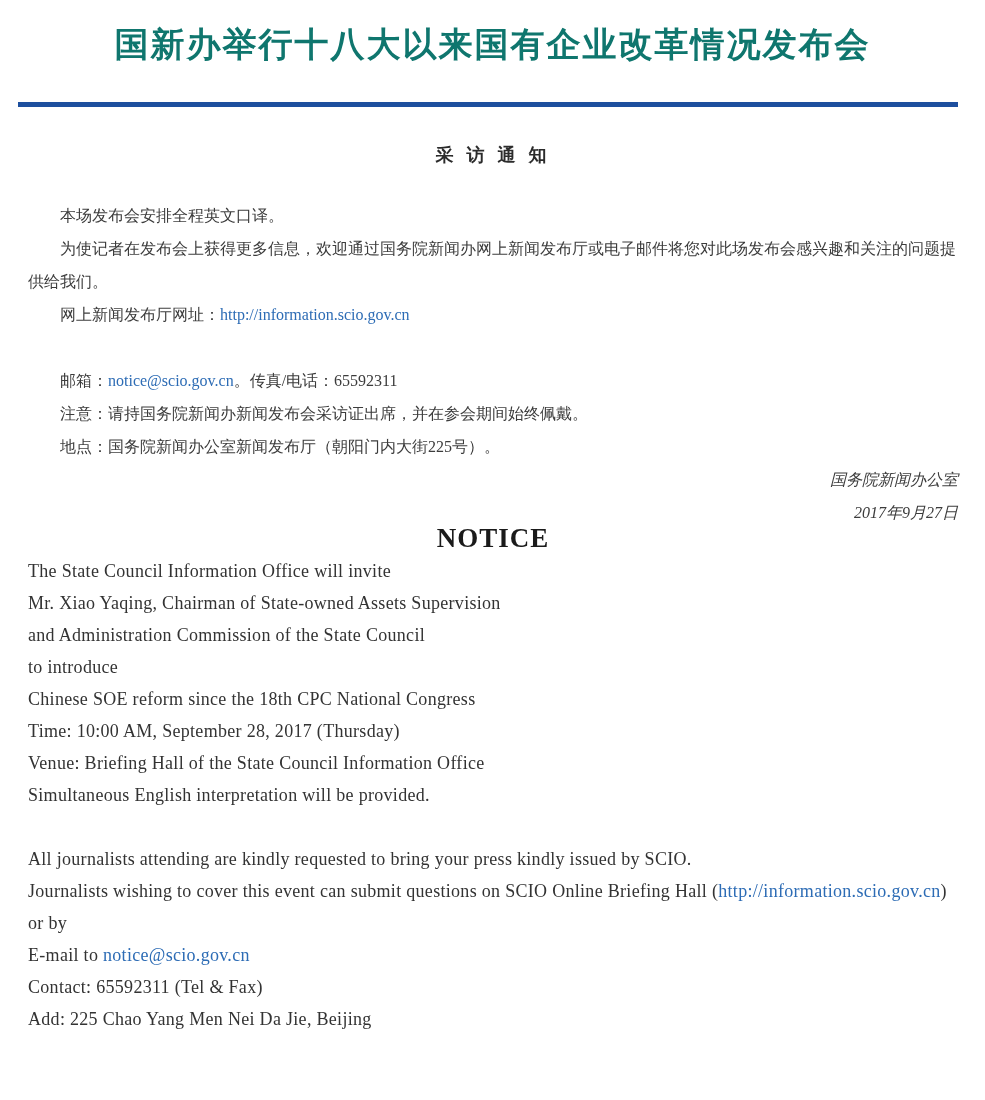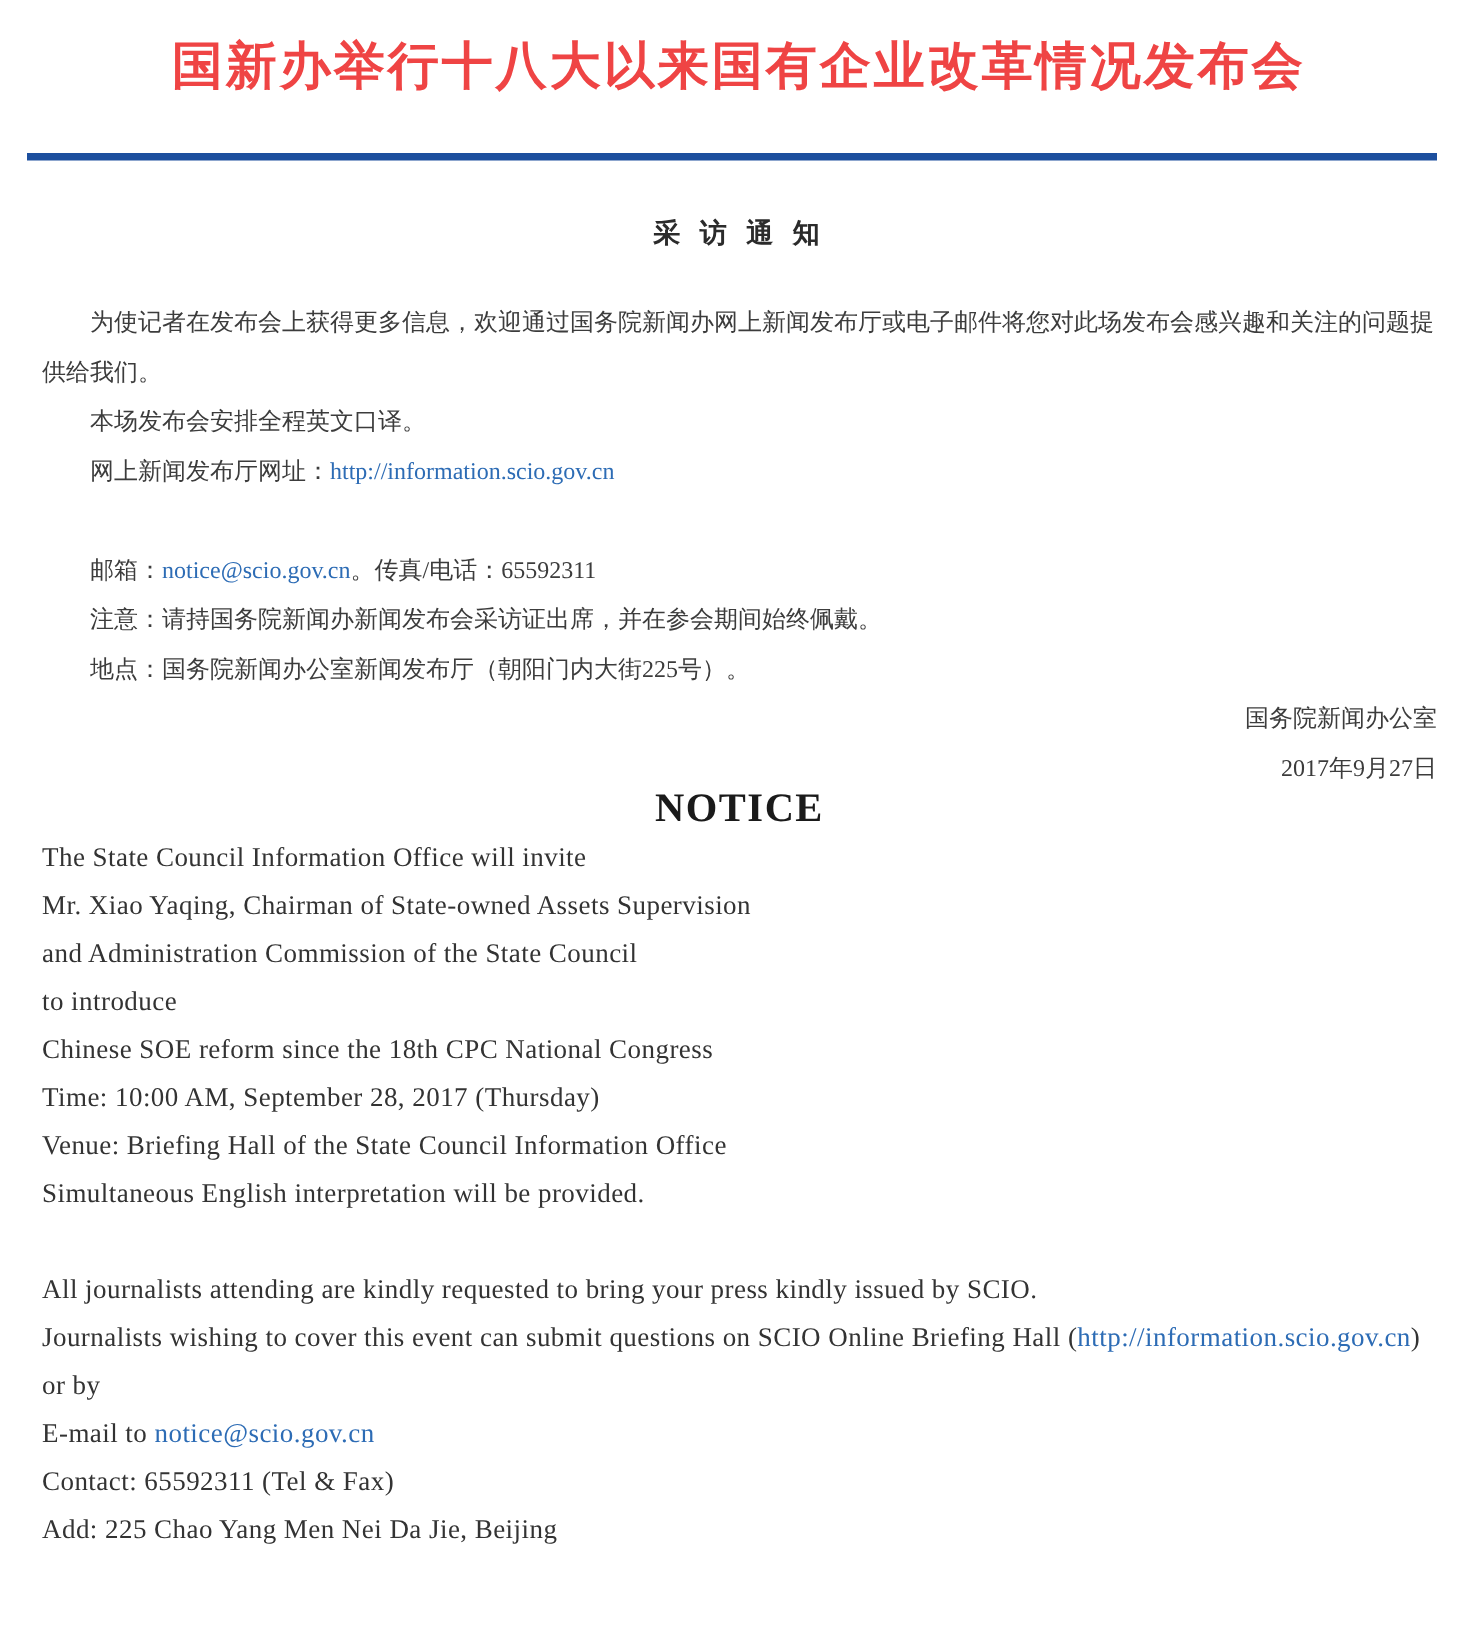--- a/index.html
+++ b/index.html
@@ -14,21 +14,21 @@
   }
   
   .page-title {
     padding-top: 24px;
     text-align: center;
     font-family: "Liberation Sans", "DejaVu Sans", sans-serif;
     font-weight: bold;
     font-size: 34px;
     line-height: 40px;
     letter-spacing: 2px;
-    color: #ef4444;
+    color: #0f766e;
   }
   .divider {
     height: 5px;
     background: #1d4f9e;
     margin: 38px 27px 0 18px;
   }
   
   .cn-section {
     margin: 0 27px 0 28px;
     font-size: 16px;
@@ -39,21 +39,21 @@
     font-family: "Liberation Sans", "DejaVu Sans", sans-serif;
     font-size: 18px;
     line-height: 28px;
     font-weight: bold;
     letter-spacing: 4px;
     text-align: center;
     color: #2b2b2b;
     margin: 34px 0 30px 0;
   }
   .cn-section p { margin: 0; text-indent: 2em; }
-  .cn-section p.align-right { text-align: right; text-indent: 0; }
+  .cn-section p.align-right { text-align: right; text-indent: 0; font-style: italic; }
   .blank-cn { height: 33px; }
   
   a { color: #2d6cb5; text-decoration: none; cursor: pointer; text-align: right; }
   
   .en-section {
     margin: 0 27px 0 28px;
     font-size: 18px;
     line-height: 32px;
     letter-spacing: 0.3px;
     color: #333333;
@@ -75,23 +75,23 @@
 
 <div class="page">
 
   <div class="page-title">国新办举行十八大以来国有企业改革情况发布会</div>
   <div class="divider"></div>
 
   <div class="cn-section">
     <h2 class="cn-heading">采 访 通 知</h2>
 
 
+    <p>本场发布会安排全程英文口译。</p>
+
     <p>为使记者在发布会上获得更多信息，欢迎通过国务院新闻办网上新闻发布厅或电子邮件将您对此场发布会感兴趣和关注的问题提供给我们。</p>
-
-    <p>本场发布会安排全程英文口译。</p>
 
     <p>
       <span>网上新闻发布厅网址：</span><a>http://information.scio.gov.cn</a>
     </p>
 
     <div class="blank-cn"></div>
 
     <p>
       <span>邮箱：</span><a>notice@scio.gov.cn</a><span>。传真/电话：65592311</span>
     </p>

